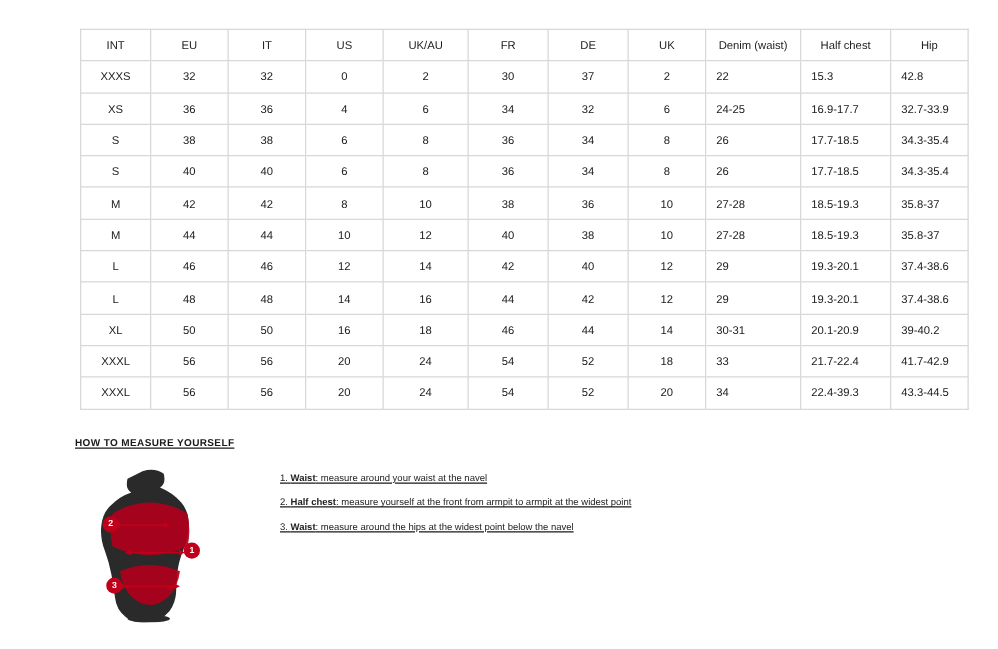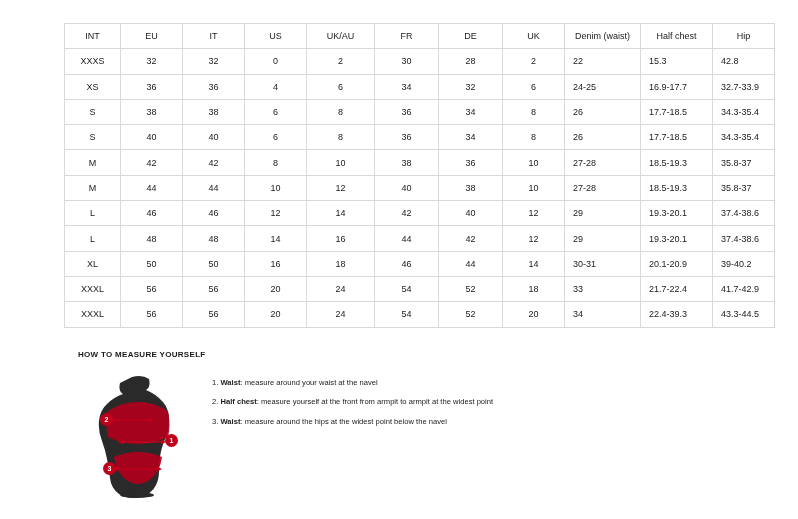--- a/index.html
+++ b/index.html
@@ -56,44 +56,45 @@
   table.size-chart col.c6 { width: 64px; }
   table.size-chart col.c7 { width: 62px; }
   table.size-chart col.c8 { width: 76px; }
   table.size-chart col.c9 { width: 72px; }
   table.size-chart col.c10 { width: 62px; }
   table.size-chart td.left-pad { text-align: left; padding-left: 8px; }
 
   
   .measure-section {
     position: absolute;
-    left: 78px;
+    left: 60px;
     top: 350px;
     width: 700px;
+    text-decoration: underline;
   }
   .measure-title {
     font-size: 8px;
     font-weight: bold;
     letter-spacing: 0.3px;
     color: #1a1a1a;
     margin-bottom: 14px;
   }
   .measure-body {
     position: relative;
     display: flex;
     align-items: flex-start;
   }
   .figure {
     position: relative;
     width: 120px;
     height: 125px;
     flex: 0 0 120px;
   }
   .notes {
-    margin-left: 14px;
+    margin-left: 44px;
     padding-top: 6px;
   }
   .note {
     font-size: 7.6px;
     color: #222;
     margin-bottom: 11px;
     line-height: 1.1;
   }
   .note b { font-weight: bold; }
 
@@ -151,21 +152,21 @@
           </tr>
       </thead>
       <tbody id="table-body">
           <tr>
             <td>XXXS</td>
             <td>32</td>
             <td>32</td>
             <td>0</td>
             <td>2</td>
             <td>30</td>
-            <td>28</td>
+            <td>37</td>
             <td>2</td>
             <td class="left-pad">22</td>
             <td class="left-pad">15.3</td>
             <td class="left-pad">42.8</td>
           </tr>
           <tr>
             <td>XS</td>
             <td>36</td>
             <td>36</td>
             <td>4</td>

